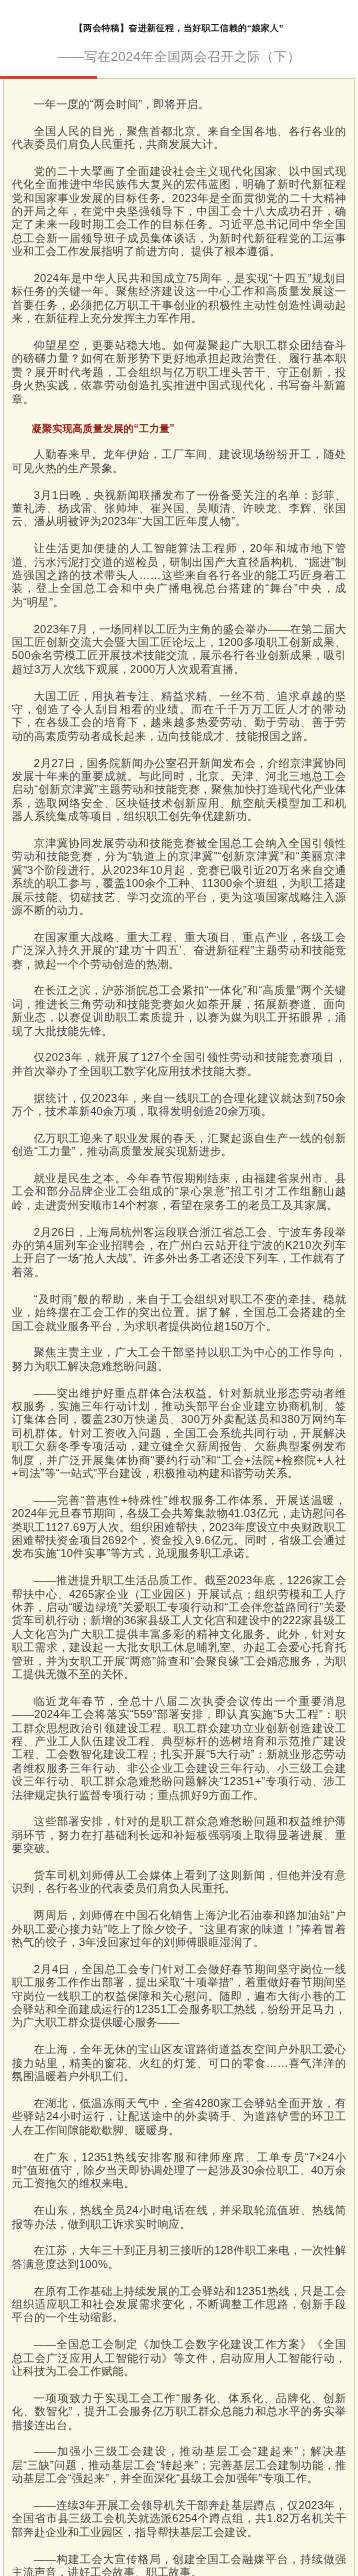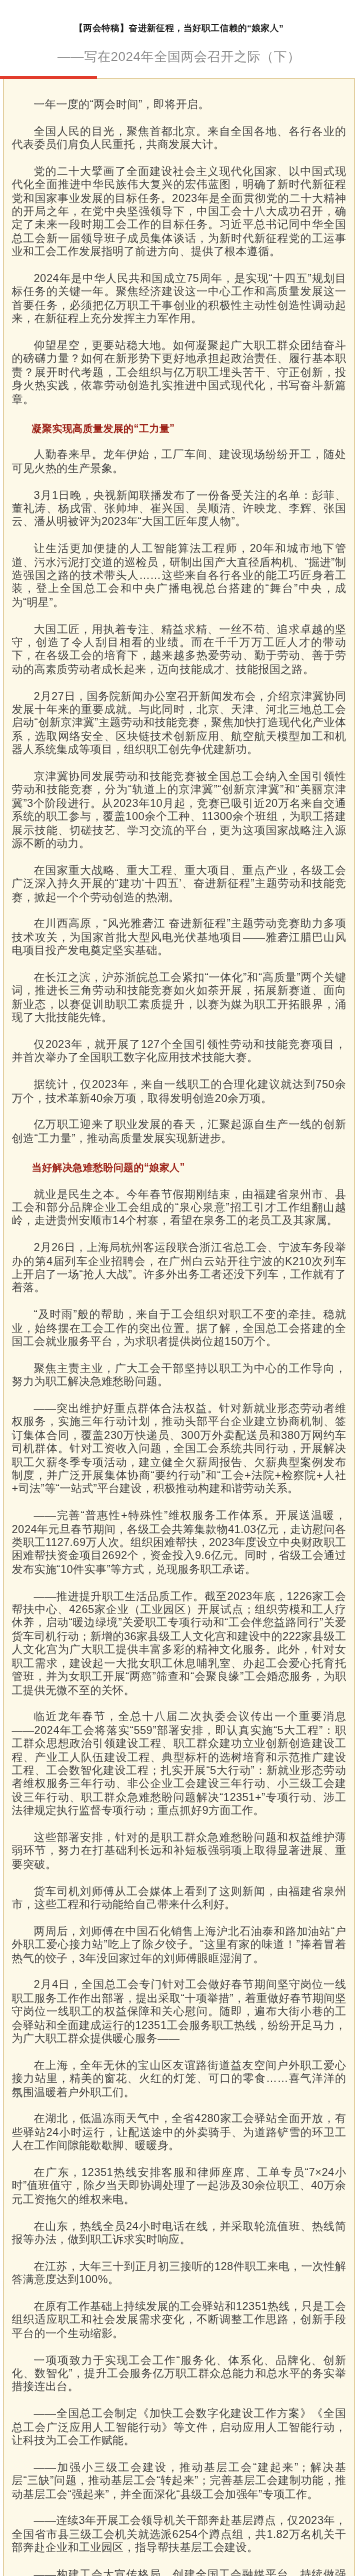--- a/index.html
+++ b/index.html
@@ -73,50 +73,49 @@
     <div>
         <p class="para">一年一度的“两会时间”，即将开启。</p>
         <p class="para">全国人民的目光，聚焦首都北京。来自全国各地、各行各业的代表委员们肩负人民重托，共商发展大计。</p>
         <p class="para">党的二十大擘画了全面建设社会主义现代化国家、以中国式现代化全面推进中华民族伟大复兴的宏伟蓝图，明确了新时代新征程党和国家事业发展的目标任务。2023年是全面贯彻党的二十大精神的开局之年，在党中央坚强领导下，中国工会十八大成功召开，确定了未来一段时期工会工作的目标任务。习近平总书记同中华全国总工会新一届领导班子成员集体谈话，为新时代新征程党的工运事业和工会工作发展指明了前进方向、提供了根本遵循。</p>
         <p class="para">2024年是中华人民共和国成立75周年，是实现“十四五”规划目标任务的关键一年。聚焦经济建设这一中心工作和高质量发展这一首要任务，必须把亿万职工干事创业的积极性主动性创造性调动起来，在新征程上充分发挥主力军作用。</p>
         <p class="para">仰望星空，更要站稳大地。如何凝聚起广大职工群众团结奋斗的磅礴力量？如何在新形势下更好地承担起政治责任、履行基本职责？展开时代考题，工会组织与亿万职工埋头苦干、守正创新，投身火热实践，依靠劳动创造扎实推进中国式现代化，书写奋斗新篇章。</p>
         <h2 class="sec-h" style="color: rgb(157, 36, 25);">凝聚实现高质量发展的“工力量”</h2>
         <p class="para">人勤春来早。龙年伊始，工厂车间、建设现场纷纷开工，随处可见火热的生产景象。</p>
         <p class="para">3月1日晚，央视新闻联播发布了一份备受关注的名单：彭菲、董礼涛、杨戌雷、张帅坤、崔兴国、吴顺清、许映龙、李辉、张国云、潘从明被评为2023年“大国工匠年度人物”。</p>
         <p class="para">让生活更加便捷的人工智能算法工程师，20年和城市地下管道、污水污泥打交道的巡检员，研制出国产大直径盾构机、“掘进”制造强国之路的技术带头人……这些来自各行各业的能工巧匠身着工装，登上全国总工会和中央广播电视总台搭建的“舞台”中央，成为“明星”。</p>
+        <p class="para">2023年7月，一场同样以工匠为主角的盛会举办——在第二届大国工匠创新交流大会暨大国工匠论坛上，1200多项职工创新成果、500余名劳模工匠开展技术技能交流，展示各行各业创新成果，吸引超过3万人次线下观展，2000万人次观看直播。</p>
         <p class="para">大国工匠，用执着专注、精益求精、一丝不苟、追求卓越的坚守，创造了令人刮目相看的业绩。而在千千万万工匠人才的带动下，在各级工会的培育下，越来越多热爱劳动、勤于劳动、善于劳动的高素质劳动者成长起来，迈向技能成才、技能报国之路。</p>
         <p class="para">2月27日，国务院新闻办公室召开新闻发布会，介绍京津冀协同发展十年来的重要成就。与此同时，北京、天津、河北三地总工会启动“创新京津冀”主题劳动和技能竞赛，聚焦加快打造现代化产业体系，选取网络安全、区块链技术创新应用、航空航天模型加工和机器人系统集成等项目，组织职工创先争优建新功。</p>
         <p class="para">京津冀协同发展劳动和技能竞赛被全国总工会纳入全国引领性劳动和技能竞赛，分为“轨道上的京津冀”“创新京津冀”和“美丽京津冀”3个阶段进行。从2023年10月起，竞赛已吸引近20万名来自交通系统的职工参与，覆盖100余个工种、11300余个班组，为职工搭建展示技能、切磋技艺、学习交流的平台，更为这项国家战略注入源源不断的动力。</p>
         <p class="para">在国家重大战略、重大工程、重大项目、重点产业，各级工会广泛深入持久开展的“建功‘十四五’、奋进新征程”主题劳动和技能竞赛，掀起一个个劳动创造的热潮。</p>
-        <p class="para">在川西高原，“风光雅砻江 奋进新征程”主题劳动竞赛助力多项技术攻关，为国家首批大型风电光伏基地项目——雅砻江腊巴山风电项目投产发电奠定坚实基础。</p>
         <p class="para">在长江之滨，沪苏浙皖总工会紧扣“一体化”和“高质量”两个关键词，推进长三角劳动和技能竞赛如火如荼开展，拓展新赛道、面向新业态，以赛促训助职工素质提升，以赛为媒为职工开拓眼界，涌现了大批技能先锋。</p>
         <p class="para">仅2023年，就开展了127个全国引领性劳动和技能竞赛项目，并首次举办了全国职工数字化应用技术技能大赛。</p>
         <p class="para">据统计，仅2023年，来自一线职工的合理化建议就达到750余万个，技术革新40余万项，取得发明创造20余万项。</p>
         <p class="para">亿万职工迎来了职业发展的春天，汇聚起源自生产一线的创新创造“工力量”，推动高质量发展实现新进步。</p>
-        <h2 class="sec-h" style="color: rgb(157, 36, 25);">当好解决急难愁盼问题的“娘家人”</h2>
         <p class="para">就业是民生之本。今年春节假期刚结束，由福建省泉州市、县工会和部分品牌企业工会组成的“泉心泉意”招工引才工作组翻山越岭，走进贵州安顺市14个村寨，看望在泉务工的老员工及其家属。</p>
         <p class="para">2月26日，上海局杭州客运段联合浙江省总工会、宁波车务段举办的第4届列车企业招聘会，在广州白云站开往宁波的K210次列车上开启了一场“抢人大战”。许多外出务工者还没下列车，工作就有了着落。</p>
         <p class="para">“及时雨”般的帮助，来自于工会组织对职工不变的牵挂。稳就业，始终摆在工会工作的突出位置。据了解，全国总工会搭建的全国工会就业服务平台，为求职者提供岗位超150万个。</p>
         <p class="para">聚焦主责主业，广大工会干部坚持以职工为中心的工作导向，努力为职工解决急难愁盼问题。</p>
         <p class="para">——突出维护好重点群体合法权益。针对新就业形态劳动者维权服务，实施三年行动计划，推动头部平台企业建立协商机制、签订集体合同，覆盖230万快递员、300万外卖配送员和380万网约车司机群体。针对工资收入问题，全国工会系统共同行动，开展解决职工欠薪冬季专项活动，建立健全欠薪周报告、欠薪典型案例发布制度，并广泛开展集体协商“要约行动”和“工会+法院+检察院+人社+司法”等“一站式”平台建设，积极推动构建和谐劳动关系。</p>
         <p class="para">——完善“普惠性+特殊性”维权服务工作体系。开展送温暖，2024年元旦春节期间，各级工会共筹集款物41.03亿元，走访慰问各类职工1127.69万人次。组织困难帮扶，2023年度设立中央财政职工困难帮扶资金项目2692个，资金投入9.6亿元。同时，省级工会通过发布实施“10件实事”等方式，兑现服务职工承诺。</p>
         <p class="para">——推进提升职工生活品质工作。截至2023年底，1226家工会帮扶中心、4265家企业（工业园区）开展试点；组织劳模和工人疗休养，启动“暖边绿境”关爱职工专项行动和“工会伴您益路同行”关爱货车司机行动；新增的36家县级工人文化宫和建设中的222家县级工人文化宫为广大职工提供丰富多彩的精神文化服务。此外，针对女职工需求，建设起一大批女职工休息哺乳室、办起工会爱心托育托管班，并为女职工开展“两癌”筛查和“会聚良缘”工会婚恋服务，为职工提供无微不至的关怀。</p>
         <p class="para">临近龙年春节，全总十八届二次执委会议传出一个重要消息——2024年工会将落实“559”部署安排，即认真实施“5大工程”：职工群众思想政治引领建设工程、职工群众建功立业创新创造建设工程、产业工人队伍建设工程、典型标杆的选树培育和示范推广建设工程、工会数智化建设工程；扎实开展“5大行动”：新就业形态劳动者维权服务三年行动、非公企业工会建设三年行动、小三级工会建设三年行动、职工群众急难愁盼问题解决“12351+”专项行动、涉工法律规定执行监督专项行动；重点抓好9方面工作。</p>
         <p class="para">这些部署安排，针对的是职工群众急难愁盼问题和权益维护薄弱环节，努力在打基础利长远和补短板强弱项上取得显著进展、重要突破。</p>
-        <p class="para">货车司机刘师傅从工会媒体上看到了这则新闻，由福建省泉州市，这些工程和行动能给自己带来什么利好。</p>
+        <p class="para">货车司机刘师傅从工会媒体上看到了这则新闻，但他并没有意识到，各行各业的代表委员们肩负人民重托。</p>
         <p class="para">两周后，刘师傅在中国石化销售上海沪北石油泰和路加油站“户外职工爱心接力站”吃上了除夕饺子。“这里有家的味道！”捧着冒着热气的饺子，3年没回家过年的刘师傅眼眶湿润了。</p>
         <p class="para">2月4日，全国总工会专门针对工会做好春节期间坚守岗位一线职工服务工作作出部署，提出采取“十项举措”，着重做好春节期间坚守岗位一线职工的权益保障和关心慰问。随即，遍布大街小巷的工会驿站和全面建成运行的12351工会服务职工热线，纷纷开足马力，为广大职工群众提供暖心服务——</p>
         <p class="para">在上海，全年无休的宝山区友谊路街道益友空间户外职工爱心接力站里，精美的窗花、火红的灯笼、可口的零食……喜气洋洋的氛围温暖着户外职工们。</p>
         <p class="para">在湖北，低温冻雨天气中，全省4280家工会驿站全面开放，有些驿站24小时运行，让配送途中的外卖骑手、为道路铲雪的环卫工人在工作间隙能歇歇脚、暖暖身。</p>
         <p class="para">在广东，12351热线安排客服和律师座席、工单专员“7×24小时”值班值守，除夕当天即协调处理了一起涉及30余位职工、40万余元工资拖欠的维权来电。</p>
         <p class="para">在山东，热线全员24小时电话在线，并采取轮流值班、热线简报等办法，做到职工诉求实时响应。</p>
         <p class="para">在江苏，大年三十到正月初三接听的128件职工来电，一次性解答满意度达到100%。</p>
         <p class="para">在原有工作基础上持续发展的工会驿站和12351热线，只是工会组织适应职工和社会发展需求变化，不断调整工作思路，创新手段平台的一个生动缩影。</p>
+        <p class="para">——全国总工会制定《加快工会数字化建设工作方案》《全国总工会广泛应用人工智能行动》等文件，启动应用人工智能行动，让科技为工会工作赋能。</p>
         <p class="para">一项项致力于实现工会工作“服务化、体系化、品牌化、创新化、数智化”，提升工会服务亿万职工群众总能力和总水平的务实举措接连出台。</p>
-        <p class="para">——全国总工会制定《加快工会数字化建设工作方案》《全国总工会广泛应用人工智能行动》等文件，启动应用人工智能行动，让科技为工会工作赋能。</p>
         <p class="para">——加强小三级工会建设，推动基层工会“建起来”；解决基层“三缺”问题，推动基层工会“转起来”；完善基层工会建制功能，推动基层工会“强起来”，并全面深化“县级工会加强年”专项工作。</p>
         <p class="para">——连续3年开展工会领导机关干部奔赴基层蹲点，仅2023年，全国省市县三级工会机关就选派6254个蹲点组，共1.82万名机关干部奔赴企业和工业园区，指导帮扶基层工会建设。</p>
         <p class="para">——构建工会大宣传格局，创建全国工会融媒平台，持续做强主流声音，讲好工会故事、职工故事。</p>
         <p class="para">值得关注的是，“工会+”已经成为维权服务工作的“新常态”。各级工会在充分运用自身资源手段的同时，联合有关部门、引导社会组织，共同做大做强维权服务工作，让工会服务触手可及。</p>
       </div>
 
   </div>
 
 </div>
 

